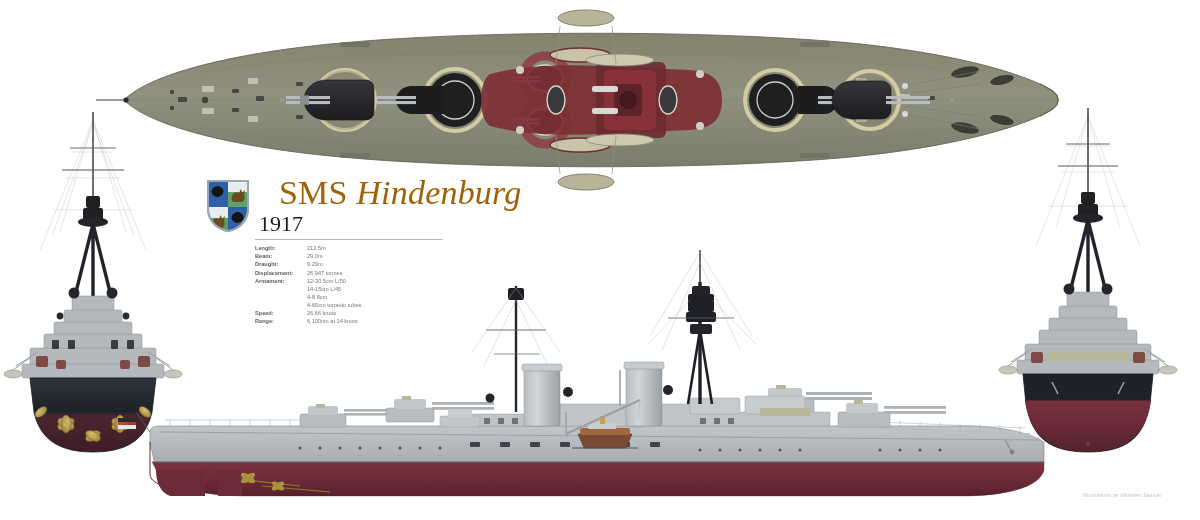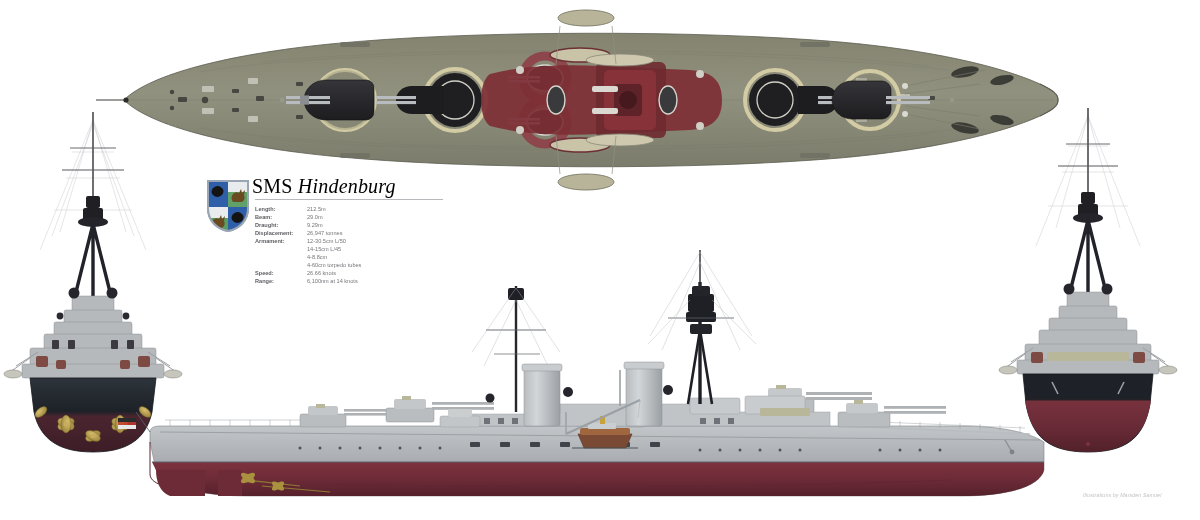--- a/index.html
+++ b/index.html
@@ -3,22 +3,22 @@
 <meta charset="utf-8">
 <style>
   html,body{margin:0;padding:0;background:#ffffff;}
   body{width:1200px;height:520px;position:relative;overflow:hidden;
        font-family:"Liberation Sans",sans-serif;}
   .stage{position:absolute;inset:0;}
   svg.plate{position:absolute;left:0;top:0;width:1200px;height:520px;}
 
   
   #title-block{position:absolute;left:205px;top:176px;width:240px;}
-  #ship-title{font-family:"Liberation Serif",serif;font-size:20px;color:#000000;
-              line-height:1.02;white-space:nowrap;margin-left:47px;letter-spacing:.2px;}
+  #ship-title{font-family:"Liberation Serif",serif;font-size:34px;color:#a16207;
+              line-height:1.02;white-space:nowrap;margin-left:74px;letter-spacing:.2px;}
   #ship-title .nm{font-style:italic;font-weight:400;}
   #ship-year{font-family:"Liberation Serif",serif;font-size:22px;color:#1b1b1b;
              margin-left:54px;line-height:1.15;}
   #title-rule{height:1px;background:#b9b9bd;margin:3px 0 5px 50px;width:188px;}
   #spec-table{margin-left:50px;font-size:5.6px;color:#6d6d72;line-height:1.0;}
   #spec-table .row{display:flex;height:8.1px;align-items:center;}
   #spec-table .k{width:52px;flex:none;font-weight:700;color:#5e5e63;}
   #spec-table .v{color:#77777c;}
   #spec-table .row.cont .k{visibility:hidden;}
   #credit{position:absolute;left:1083px;top:492px;font-size:5.2px;font-style:italic;
@@ -558,20 +558,21 @@
 
         <path d="M28,16 q3,-3 6,-1 l2,-4 l1,4 l3,-3 l-1,5 q2,4 -2,7 l-9,0 q-3,-4 0,-8 z" fill="#6b4a22"></path>
         <path d="M8,42 q3,-3 6,-1 l2,-4 l1,4 l3,-3 l-1,5 q2,4 -2,7 l-9,0 q-3,-4 0,-8 z" fill="#6b4a22"></path>
       </g>
       <path d="M3,3 L43,3 L43,30 C43,44 33,51 23,53 C13,51 3,44 3,30 Z" fill="none" stroke="#9aa6b3" stroke-width="2"></path>
     </svg>
 
     <div id="ship-title"><span>SMS</span>
       <span class="nm">Hindenburg</span>
     </div>
+    <div id="ship-year">1917</div>
     <div id="title-rule"></div>
 
     <div id="spec-table">
       <div class="row">
         <span class="k">Length:</span>
         <span class="v">212.5m</span>
       </div>
       <div class="row">
         <span class="k">Beam:</span>
         <span class="v">29.0m</span>

